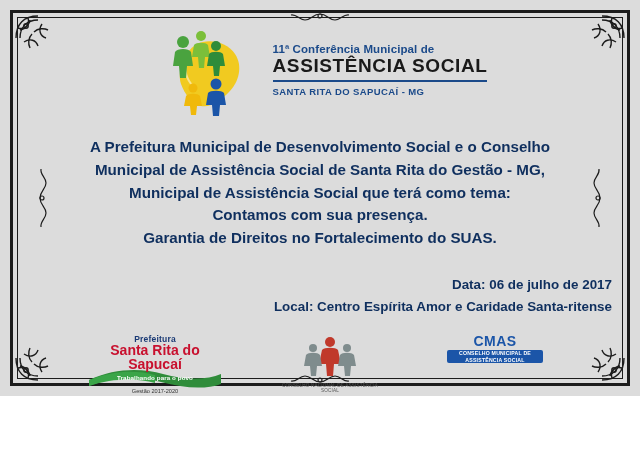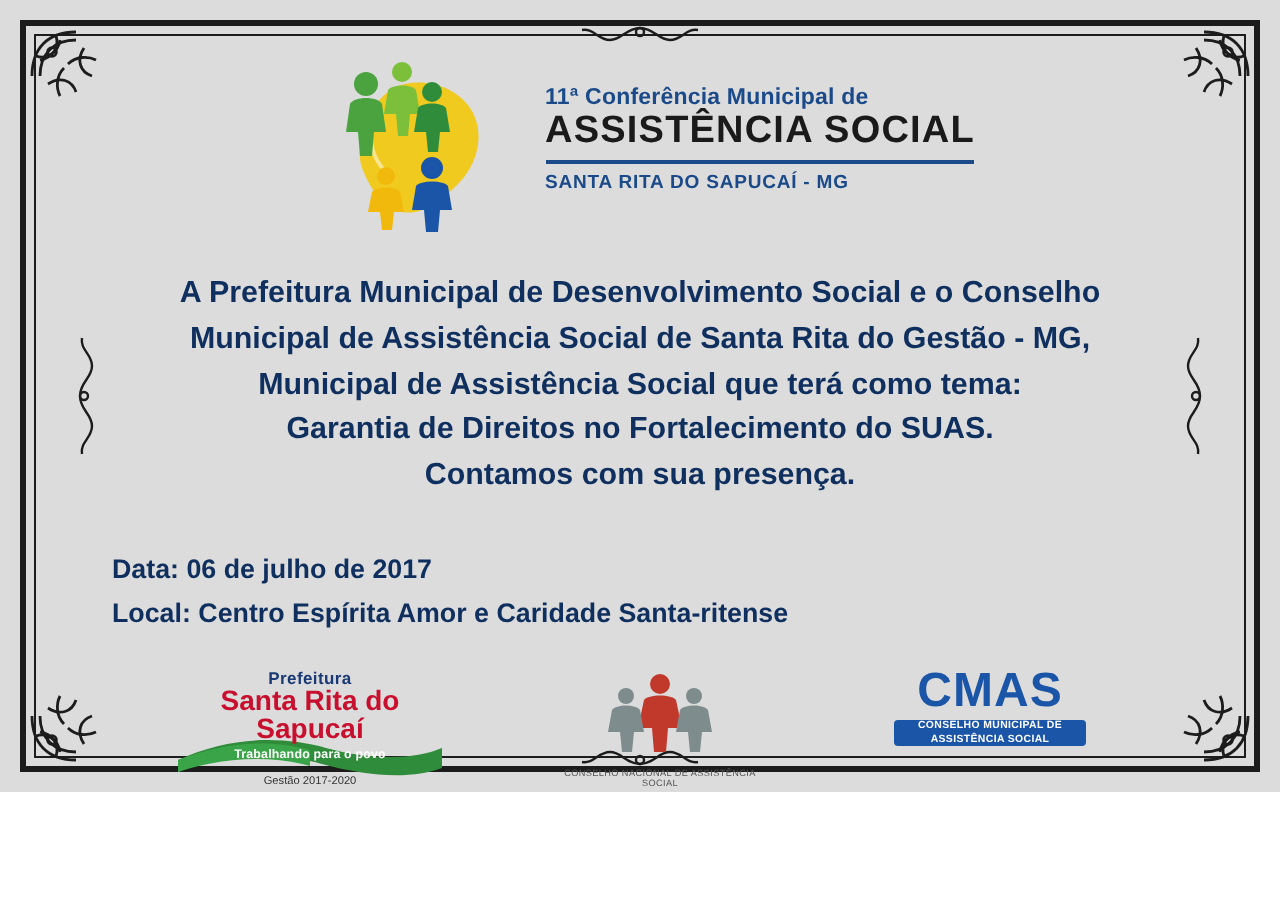--- a/index.html
+++ b/index.html
@@ -131,20 +131,21 @@
   .body-text p { margin: 0; }
 
   
   .details {
     margin-top: 24px;
     padding-left: 28px;
     color: #0f2f5e;
     font-size: 13.4px;
     font-weight: bold;
     line-height: 1.62;
+    text-align: right;
   }
   .details div { white-space: nowrap; }
 
   
   .footer {
     position: absolute;
     left: 0;
     right: 0;
     bottom: 6px;
     height: 62px;
@@ -210,21 +211,21 @@
   .center-caption {
     font-size: 4.6px;
     color: #555555;
     letter-spacing: .2px;
     margin-top: 1px;
   }
 
   
   .cmas { width: 120px; height: 56px; }
   .cmas-word {
-    font-size: 24px;
+    font-size: 14px;
     font-weight: bold;
     color: #1b55a8;
     letter-spacing: .5px;
     line-height: 1;
   }
   .cmas-bar {
     margin: 2px auto 0;
     width: 96px;
     height: 13px;
     background: #1b55a8;
@@ -359,22 +360,22 @@
         <div class="logo-line2">ASSISTÊNCIA SOCIAL</div>
         <div class="logo-rule"></div>
         <div class="logo-line3">SANTA RITA DO SAPUCAÍ - MG</div>
       </div>
     </div>
 
     <div class="body-text">
       <p>A Prefeitura Municipal de Desenvolvimento Social e o Conselho</p>
       <p>Municipal de Assistência Social de Santa Rita do Gestão - MG,</p>
       <p>Municipal de Assistência Social que terá como tema:</p>
+      <p>Contamos com sua presença.</p>
       <p>Garantia de Direitos no Fortalecimento do SUAS.</p>
-      <p>Contamos com sua presença.</p>
     </div>
 
     <div class="details">
       <div>Data: 06 de julho de 2017</div>
       <div>Local: Centro Espírita Amor e Caridade Santa-ritense</div>
     </div>
 
   </div>
 
   <div class="footer">

